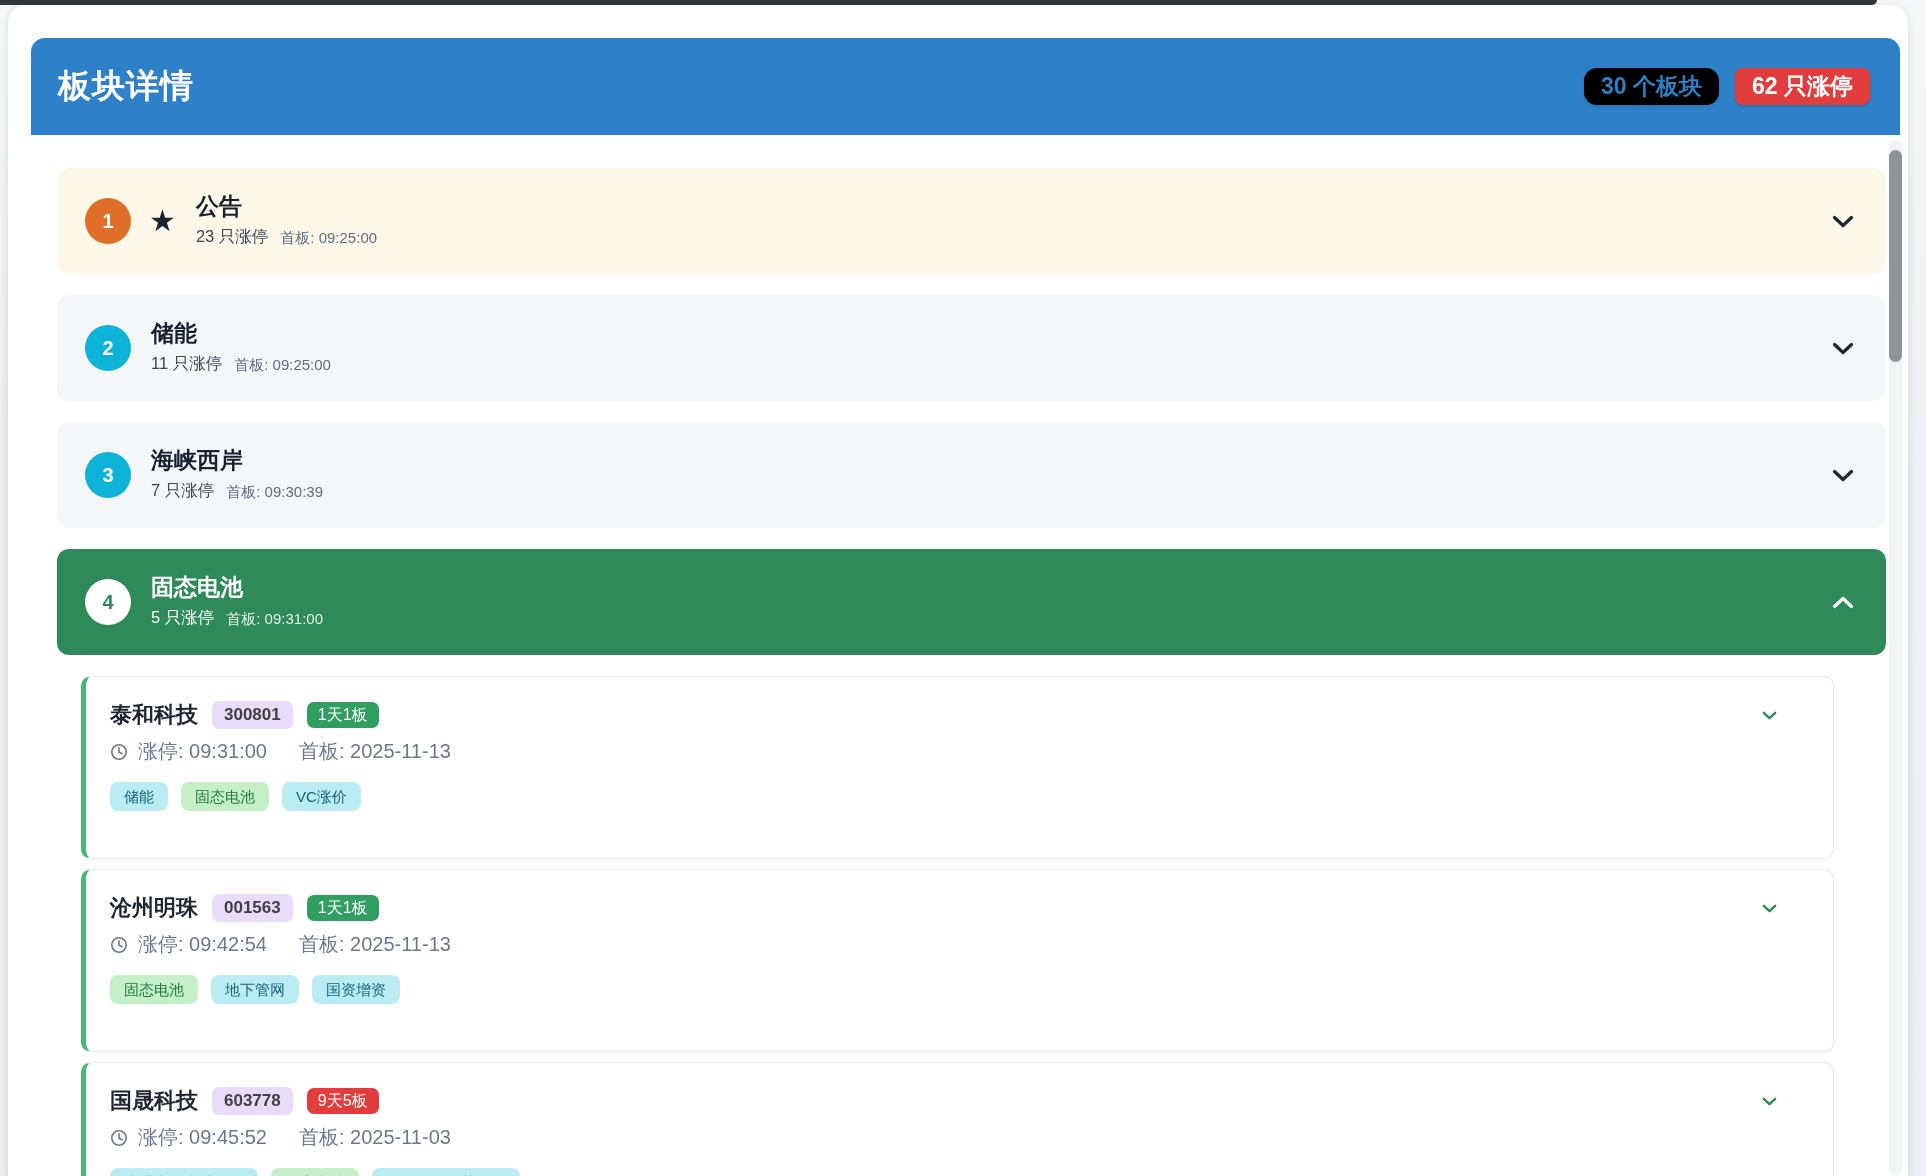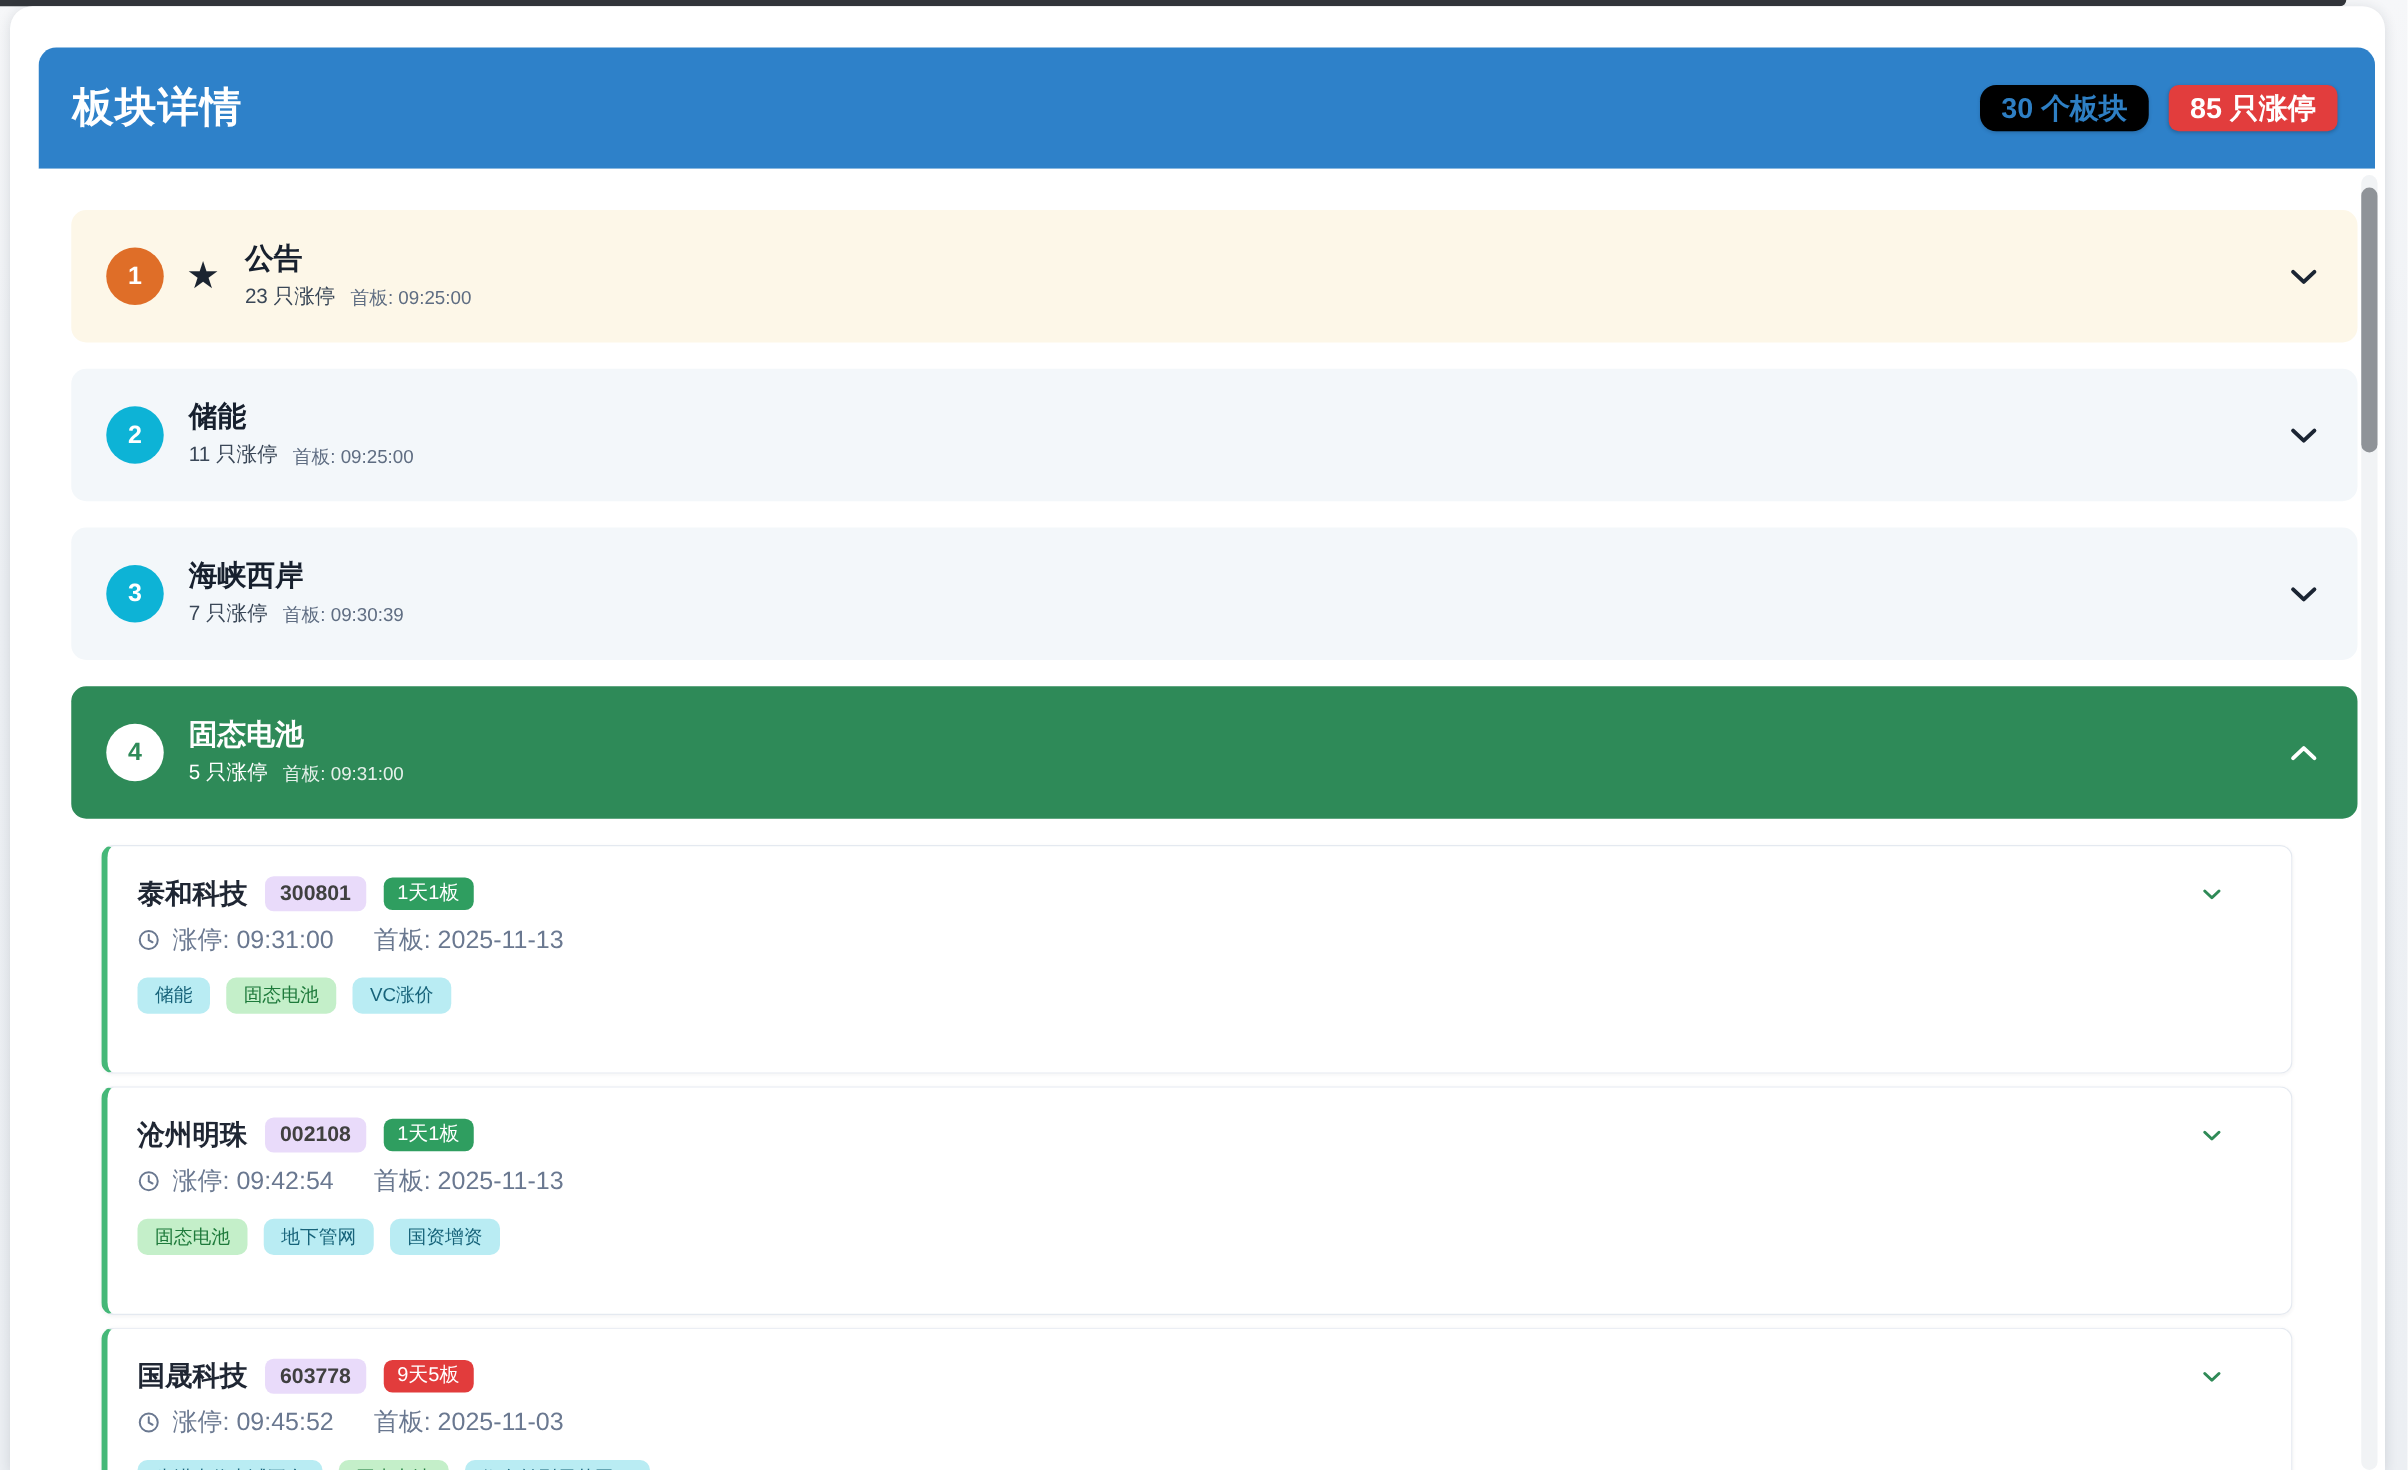--- a/index.html
+++ b/index.html
@@ -92,21 +92,21 @@
 
 <div class="top-strip"></div>
 <div class="app-card"></div>
 
 <div class="panel">
 
   <div class="panel-header">
     <div class="panel-title">板块详情</div>
     <div class="header-badges">
       <div class="hbadge white">30 个板块</div>
-      <div class="hbadge red">85 只涨停</div>
+      <div class="hbadge red">62 只涨停</div>
     </div>
   </div>
 
   <div class="list">
 
     <div class="sector-row cream">
       <div class="rank orange">1</div>
       <div class="star">★</div>
       <div class="sector-text">
         <div class="sector-name">公告</div>
@@ -192,21 +192,21 @@
       <div class="stock-tags">
         <span class="tag cyan">储能</span>
         <span class="tag green">固态电池</span>
         <span class="tag cyan">VC涨价</span>
       </div>
     </div>
 
     <div class="stock-card">
       <div class="stock-head">
         <span class="stock-name">沧州明珠</span>
-        <span class="code-badge">002108</span>
+        <span class="code-badge">001563</span>
         <span class="streak-badge green">1天1板</span>
         <span class="card-chev">
           <svg width="15" height="9" viewBox="0 0 15 9">
               <path d="M1.8 1.8 L7.5 7.2 L13.2 1.8" fill="none" stroke="currentColor" stroke-width="2.4" stroke-linecap="round" stroke-linejoin="round"></path>
             </svg>
         </span>
       </div>
       <div class="stock-meta">
         <svg width="18" height="18" viewBox="0 0 18 18">
             <circle cx="9" cy="9" r="7.2" fill="none" stroke="currentColor" stroke-width="1.6"></circle>

